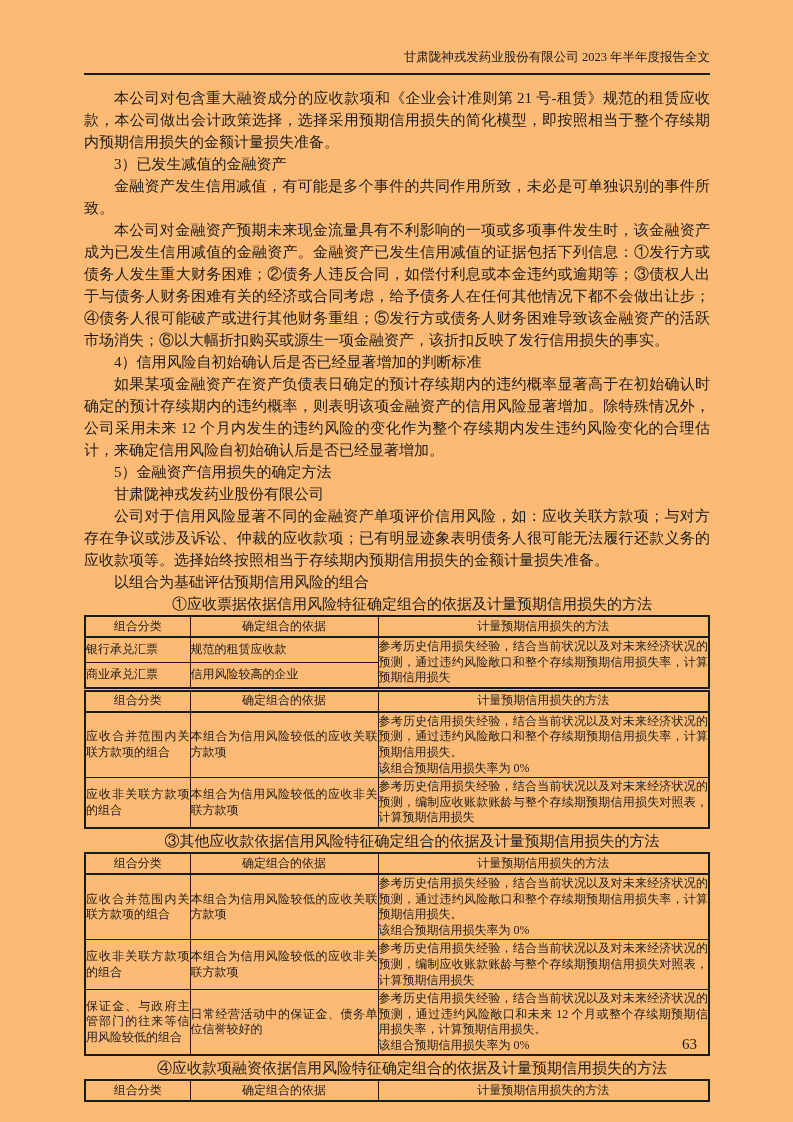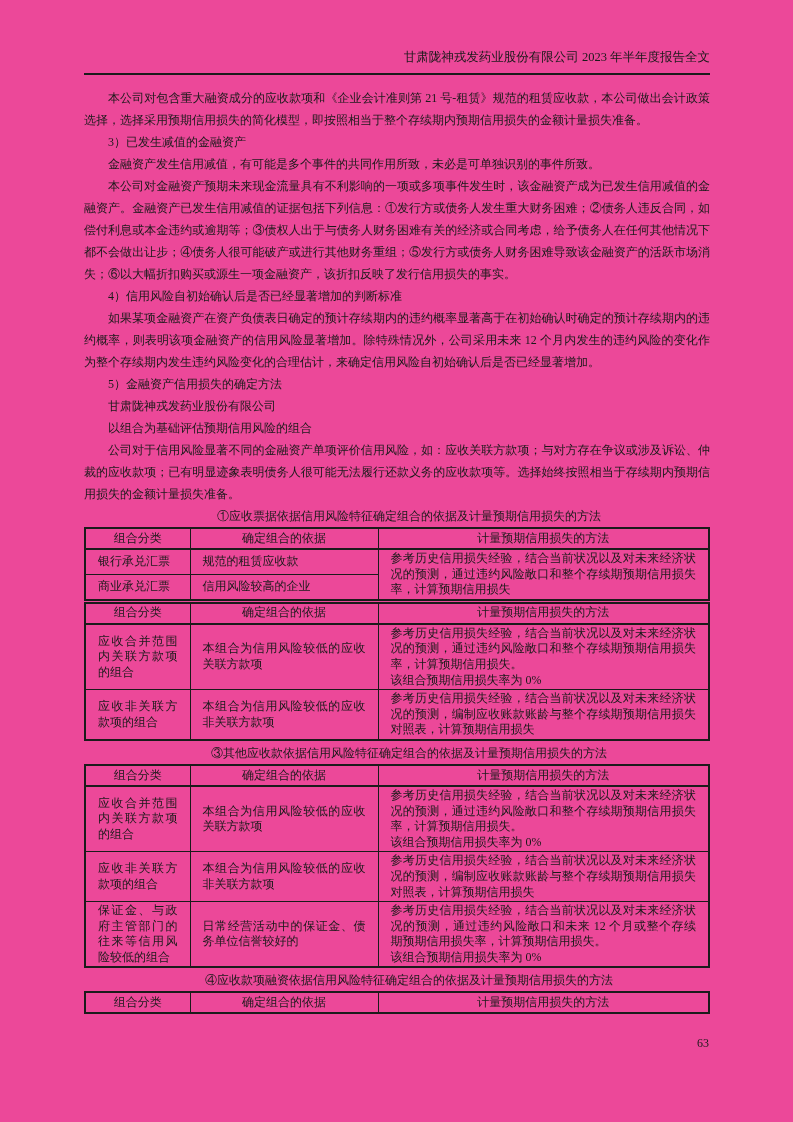--- a/index.html
+++ b/index.html
@@ -4,21 +4,21 @@
 <style>
   html, body {
     margin: 0;
     padding: 0;
     background: #e8e8e8;
   }
   .page {
     position: relative;
     width: 793px;
     height: 1122px;
-    background: #ec4899;
+    background: #fdba74;
     font-family: "Liberation Serif", "DejaVu Serif", serif;
     color: #1a1a1a;
     overflow: hidden;
     margin: 0 auto;
     text-decoration: underline;
   }
   .doc-header {
     position: absolute;
     top: 48px;
     left: 84px;
@@ -30,60 +30,60 @@
     border-bottom: 2px solid #1b1b1b;
   }
   .content {
     position: absolute;
     top: 87px;
     left: 84px;
     right: 83px;
   }
   .content p {
     margin: 0;
-    font-size: 12px;
+    font-size: 15px;
     line-height: 22px;
     text-align: justify;
     text-indent: 2em;
   }
   .content p.caption {
     text-align: center;
   }
   table {
     width: 100%;
     border-collapse: collapse;
     table-layout: fixed;
     border: 2px solid #1b1b1b;
     margin: 0 0 1px 0;
   }
   td {
     border: 1px solid #1b1b1b;
     font-size: 12px;
     line-height: 15.6px;
-    padding: 1px 12px;
+    padding: 1px 0;
     vertical-align: middle;
     text-align: justify;
     word-break: break-all;
   }
   tr.head td {
     text-align: center;
     border-bottom: 2px solid #1b1b1b;
     height: 17px;
     padding: 1px 2px;
     margin-left: 17px;
   }
   td.method {
     white-space: pre-line;
     vertical-align: middle;
   }
   .page-number {
     position: absolute;
     top: 1036px;
-    right: 84px;
-    font-size: 12px;
+    right: 96px;
+    font-size: 15px;
   }
 </style>
 </head>
 <body>
 
 <div class="page">
 
   <div class="doc-header">
     <span>甘肃陇神戎发药业股份有限公司 2023 年半年度报告全文</span>
   </div>
@@ -91,22 +91,22 @@
   <div class="content">
 
     <p>本公司对包含重大融资成分的应收款项和《企业会计准则第 21 号-租赁》规范的租赁应收款，本公司做出会计政策选择，选择采用预期信用损失的简化模型，即按照相当于整个存续期内预期信用损失的金额计量损失准备。</p>
     <p>3）已发生减值的金融资产</p>
     <p>金融资产发生信用减值，有可能是多个事件的共同作用所致，未必是可单独识别的事件所致。</p>
     <p>本公司对金融资产预期未来现金流量具有不利影响的一项或多项事件发生时，该金融资产成为已发生信用减值的金融资产。金融资产已发生信用减值的证据包括下列信息：①发行方或债务人发生重大财务困难；②债务人违反合同，如偿付利息或本金违约或逾期等；③债权人出于与债务人财务困难有关的经济或合同考虑，给予债务人在任何其他情况下都不会做出让步；④债务人很可能破产或进行其他财务重组；⑤发行方或债务人财务困难导致该金融资产的活跃市场消失；⑥以大幅折扣购买或源生一项金融资产，该折扣反映了发行信用损失的事实。</p>
     <p>4）信用风险自初始确认后是否已经显著增加的判断标准</p>
     <p>如果某项金融资产在资产负债表日确定的预计存续期内的违约概率显著高于在初始确认时确定的预计存续期内的违约概率，则表明该项金融资产的信用风险显著增加。除特殊情况外，公司采用未来 12 个月内发生的违约风险的变化作为整个存续期内发生违约风险变化的合理估计，来确定信用风险自初始确认后是否已经显著增加。</p>
     <p>5）金融资产信用损失的确定方法</p>
     <p>甘肃陇神戎发药业股份有限公司</p>
+    <p>公司对于信用风险显著不同的金融资产单项评价信用风险，如：应收关联方款项；与对方存在争议或涉及诉讼、仲裁的应收款项；已有明显迹象表明债务人很可能无法履行还款义务的应收款项等。选择始终按照相当于存续期内预期信用损失的金额计量损失准备。</p>
     <p>以组合为基础评估预期信用风险的组合</p>
-    <p>公司对于信用风险显著不同的金融资产单项评价信用风险，如：应收关联方款项；与对方存在争议或涉及诉讼、仲裁的应收款项；已有明显迹象表明债务人很可能无法履行还款义务的应收款项等。选择始终按照相当于存续期内预期信用损失的金额计量损失准备。</p>
 
     <p class="caption">①应收票据依据信用风险特征确定组合的依据及计量预期信用损失的方法</p>
     <table>
       <colgroup>
           <col style="width:105px">
           <col style="width:188px">
           <col>
         </colgroup>
       <tbody>
           <tr class="head">

